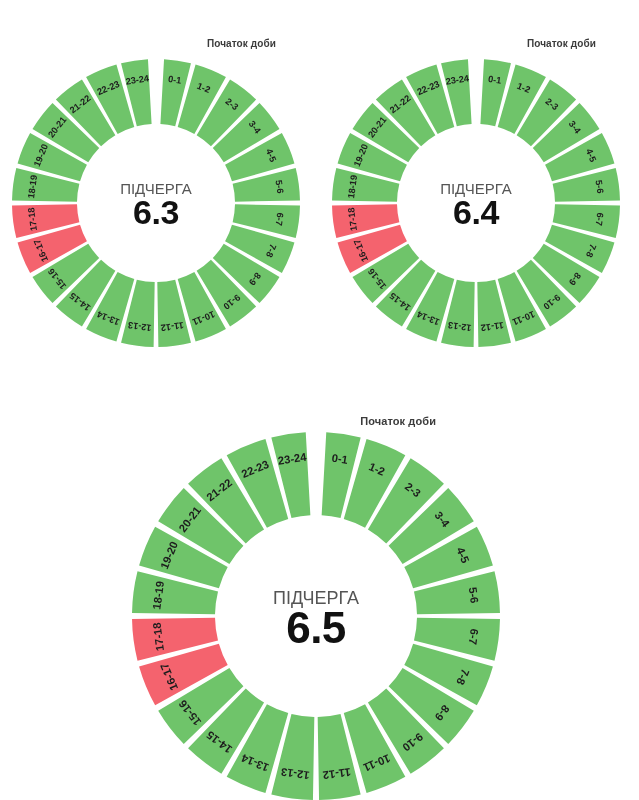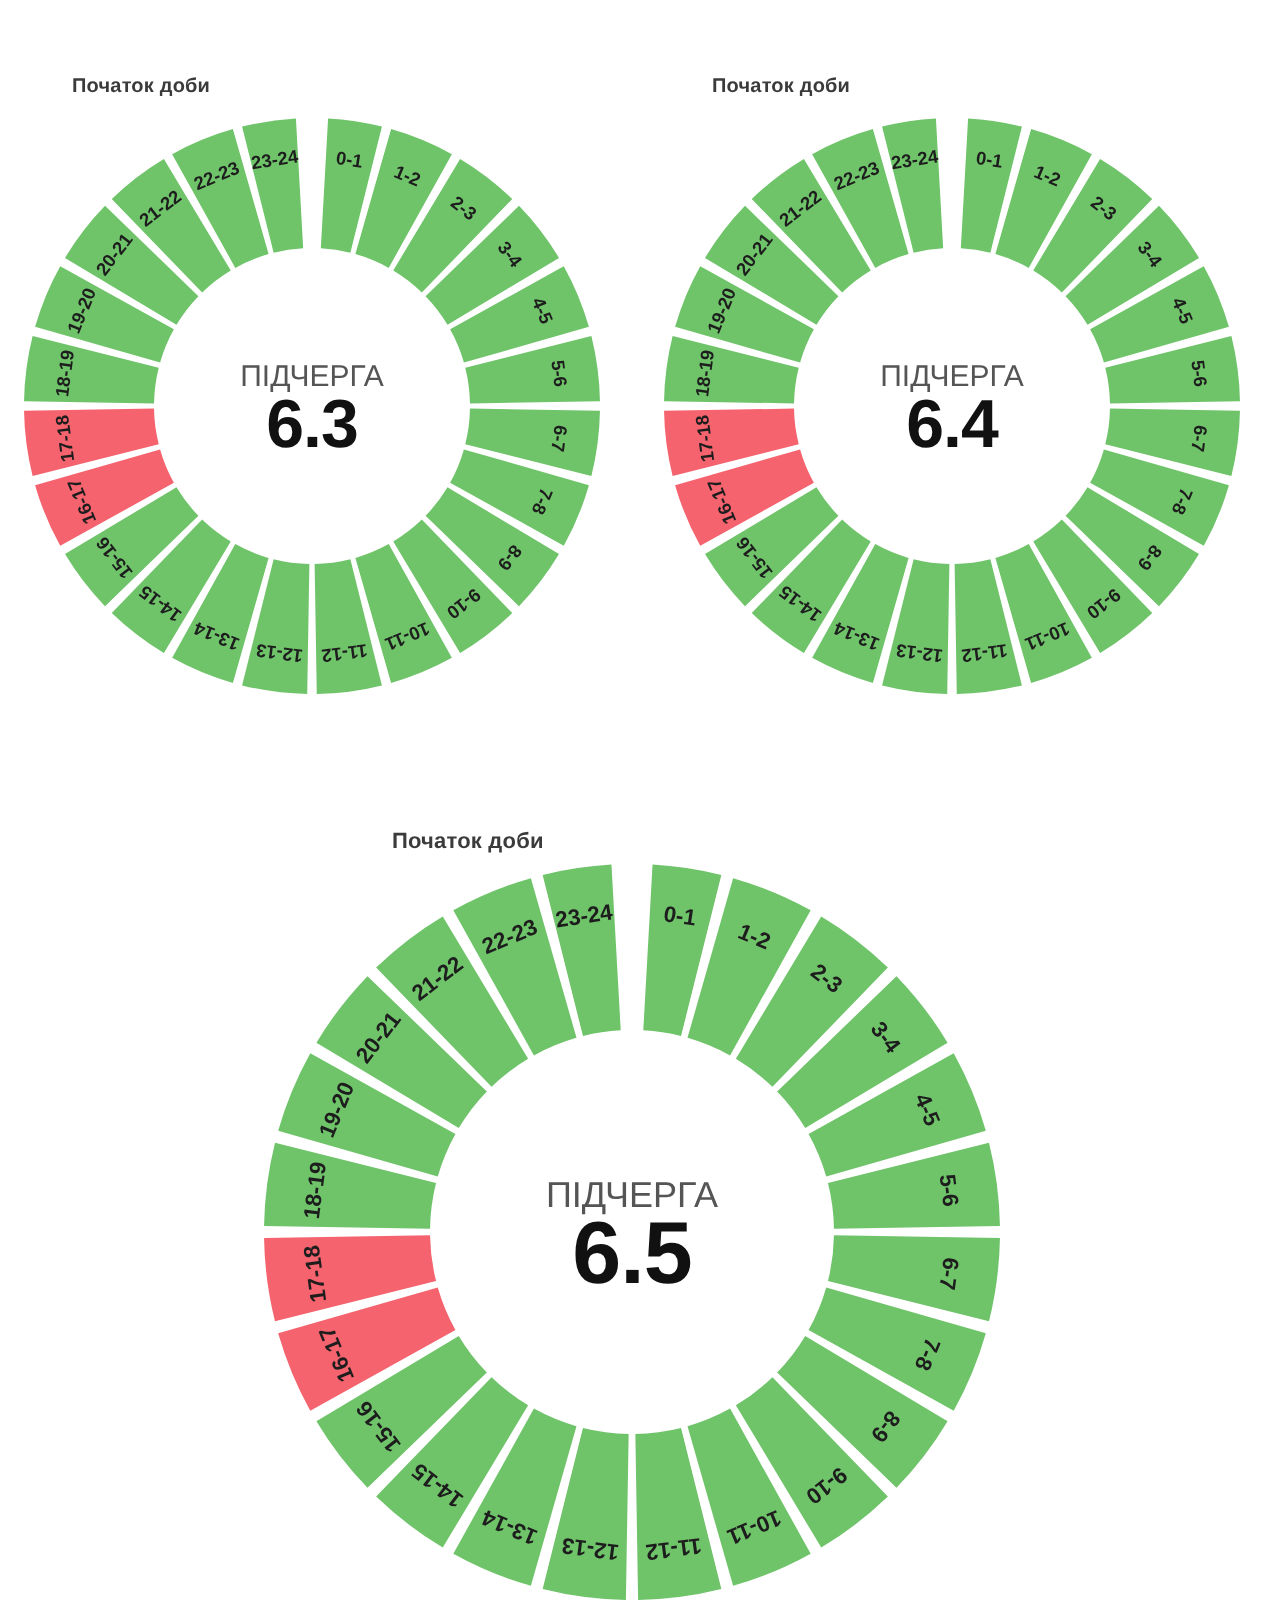--- a/index.html
+++ b/index.html
@@ -19,21 +19,21 @@
     position: absolute;
     inset: 0;
   }
   .chart-block {
     position: absolute;
   }
   .chart-title {
     position: absolute;
     left: 0;
     right: 16px;
-    text-align: left;
+    text-align: right;
     font-family: "Liberation Sans", sans-serif;
     font-weight: 700;
     color: #3b3b3b;
     white-space: nowrap;
     letter-spacing: 0.1px;
   }
   .donut-svg {
     display: block;
     overflow: visible;
   }

